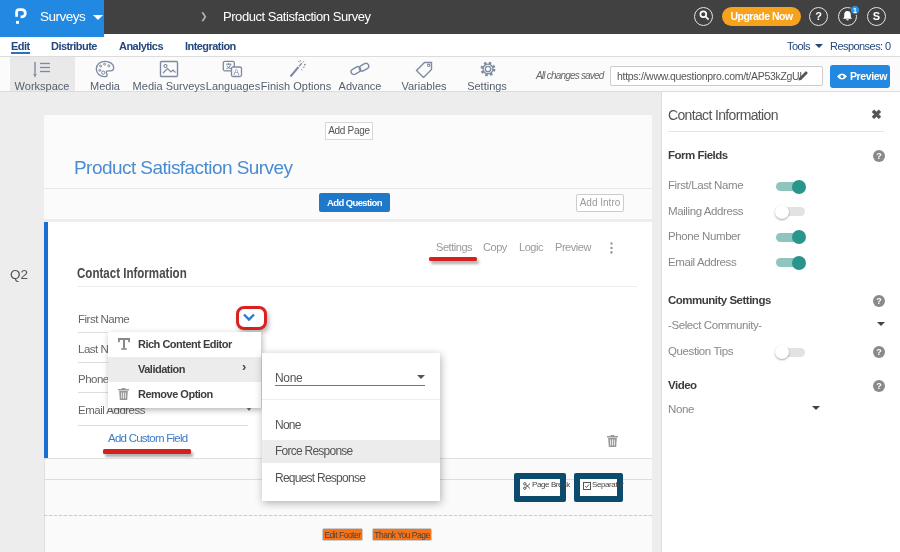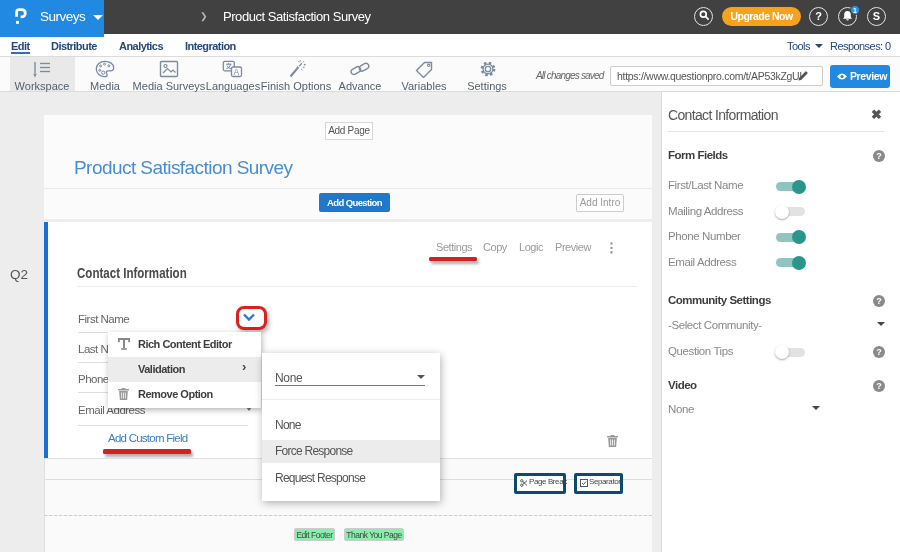--- a/index.html
+++ b/index.html
@@ -69,24 +69,24 @@
 #selNone { left:275px; top:371px; font-size:12px; color:#555; z-index:8; letter-spacing:-0.3px; }
 #selCaret { left:417px; top:375px; width:0; height:0; border-left:4px solid transparent; border-right:4px solid transparent; border-top:4.5px solid #555; z-index:8; }
 #selLine { left:275px; top:385px; width:150px; height:1px; background:#777; z-index:8; }
 #subhead { left:262px; top:399px; width:178px; height:1px; background:#eee; z-index:8; }
 .srow { left:262px; width:178px; font-size:12px; color:#555; z-index:8; letter-spacing:-0.75px; white-space:nowrap; padding-left:13px; }
 #sForceBg { left:262px; top:440px; width:178px; height:23px; background:#ececec; z-index:7; }
 
 
 #strip { left:44px; top:458px; width:608px; height:57px; background:#fafafa; border-left:1px solid #e0e0e0; border-top:1px solid #e0e0e0; }
 #insline { left:44px; top:479px; width:608px; height:1px; background:#ddd; }
-.sbtn { top:473px; height:21px; background:#fff; border:3px solid #0c4a6e; border-radius:2px; font-size:8px; color:#444; line-height:11px; text-align:left; z-index:2; white-space:nowrap; letter-spacing:-0.4px; }
+.sbtn { top:473px; height:29px; background:#fff; border:6px solid #0c4a6e; border-radius:2px; font-size:8px; color:#444; line-height:11px; text-align:left; z-index:2; white-space:nowrap; letter-spacing:-0.4px; }
 #dashline { left:44px; top:515px; width:608px; height:0; border-top:1px dashed #ccc; }
 #bottomarea { left:44px; top:516px; width:608px; height:36px; background:#fafafa; border-left:1px solid #e0e0e0; }
-.fbtn { top:528px; height:13px; background:#86efac; border:1px solid #ccc; border-radius:2px; font-size:8.5px; color:#444; line-height:12px; text-align:center; z-index:2; white-space:nowrap; letter-spacing:-0.5px; }
+.fbtn { top:528px; height:13px; background:#f97316; border:1px solid #ccc; border-radius:2px; font-size:8.5px; color:#444; line-height:12px; text-align:center; z-index:2; white-space:nowrap; letter-spacing:-0.5px;margin-left:28px; }
 
 
 #sidebar { left:661px; top:92px; width:239px; height:460px; background:#fff; border-left:1px solid #ddd; }
 #sbtitle { left:668px; top:107px; font-size:14px; color:#555; letter-spacing:-0.65px; }
 #sbx { left:871px; top:107px; font-size:13px; font-weight:bold; color:#555; }
 #sbdiv { left:668px; top:131px; width:216px; height:1px; background:#e5e5e5; }
 .sbh { left:668px; font-size:11.5px; font-weight:bold; color:#3d3d3d; letter-spacing:-0.5px; white-space:nowrap; }
 .sblbl { left:668px; font-size:11.5px; color:#888; letter-spacing:-0.4px; white-space:nowrap; }
 .qmark { left:873px; width:12px; height:12px; background:#8a8a8a; border-radius:50%; color:#fff; font-size:9px; font-weight:bold; text-align:center; line-height:12px; }
 .tgl { left:776px; width:29px; height:9px; border-radius:5px; }

